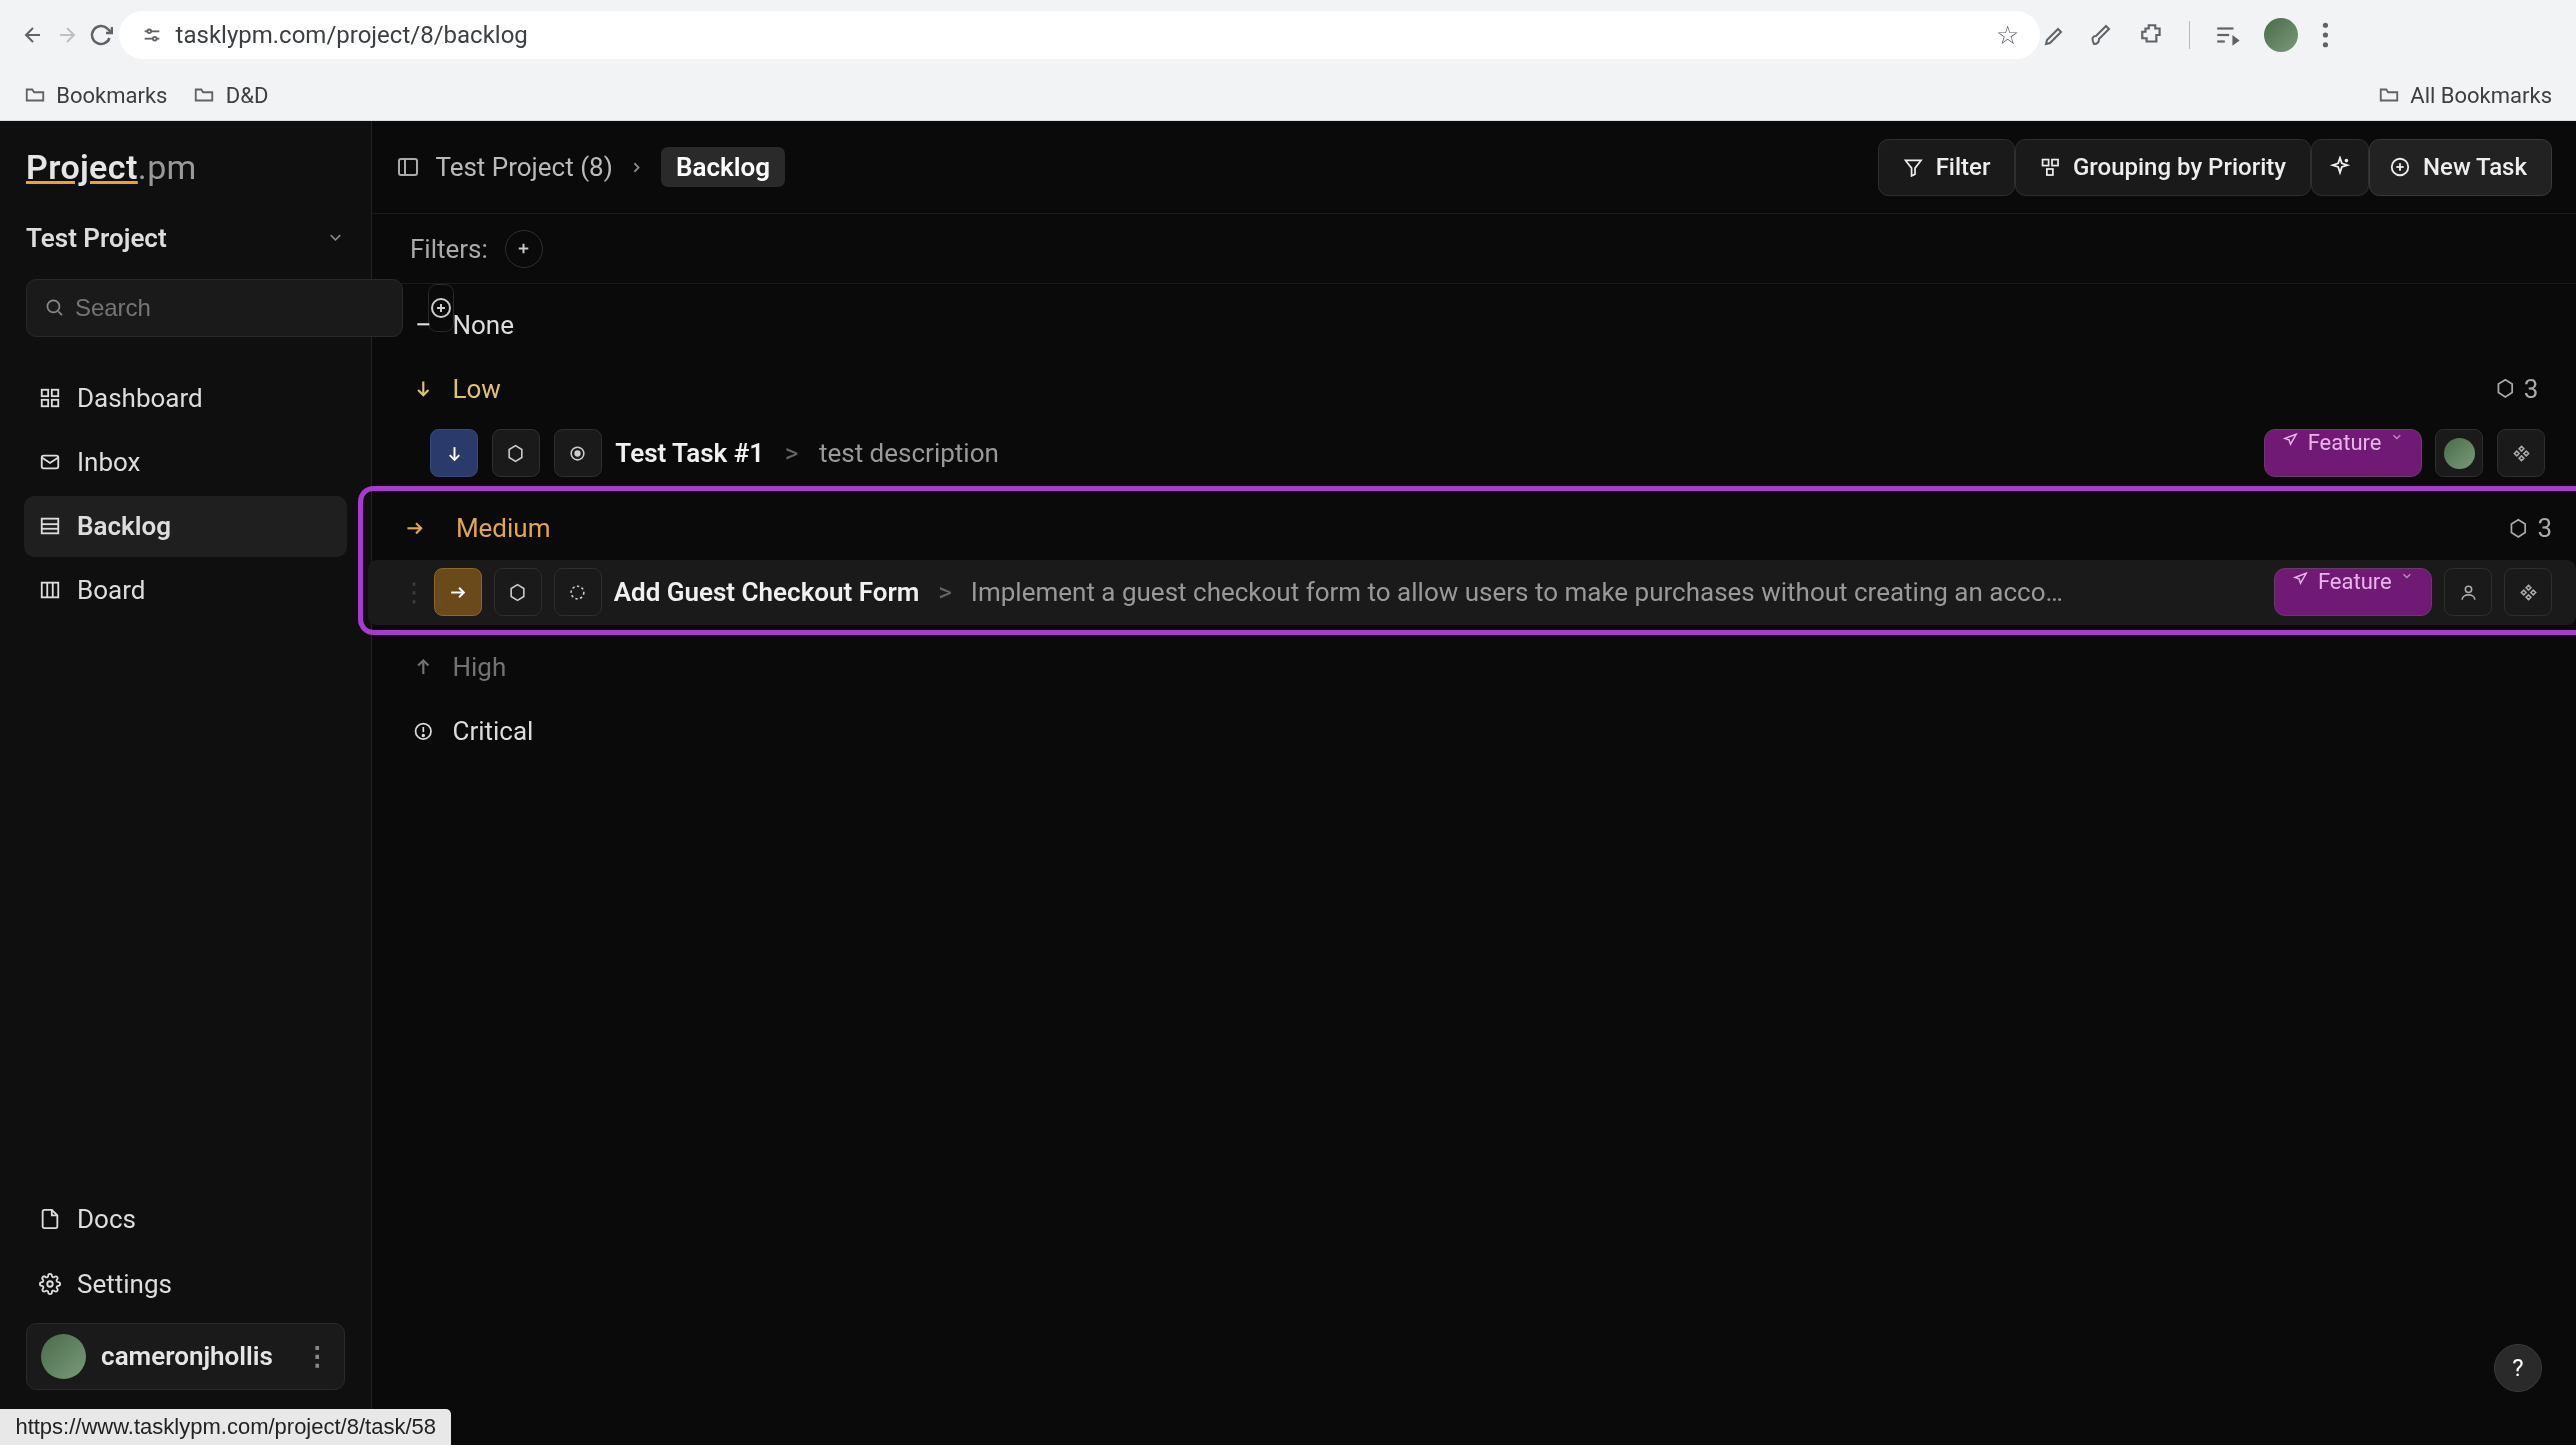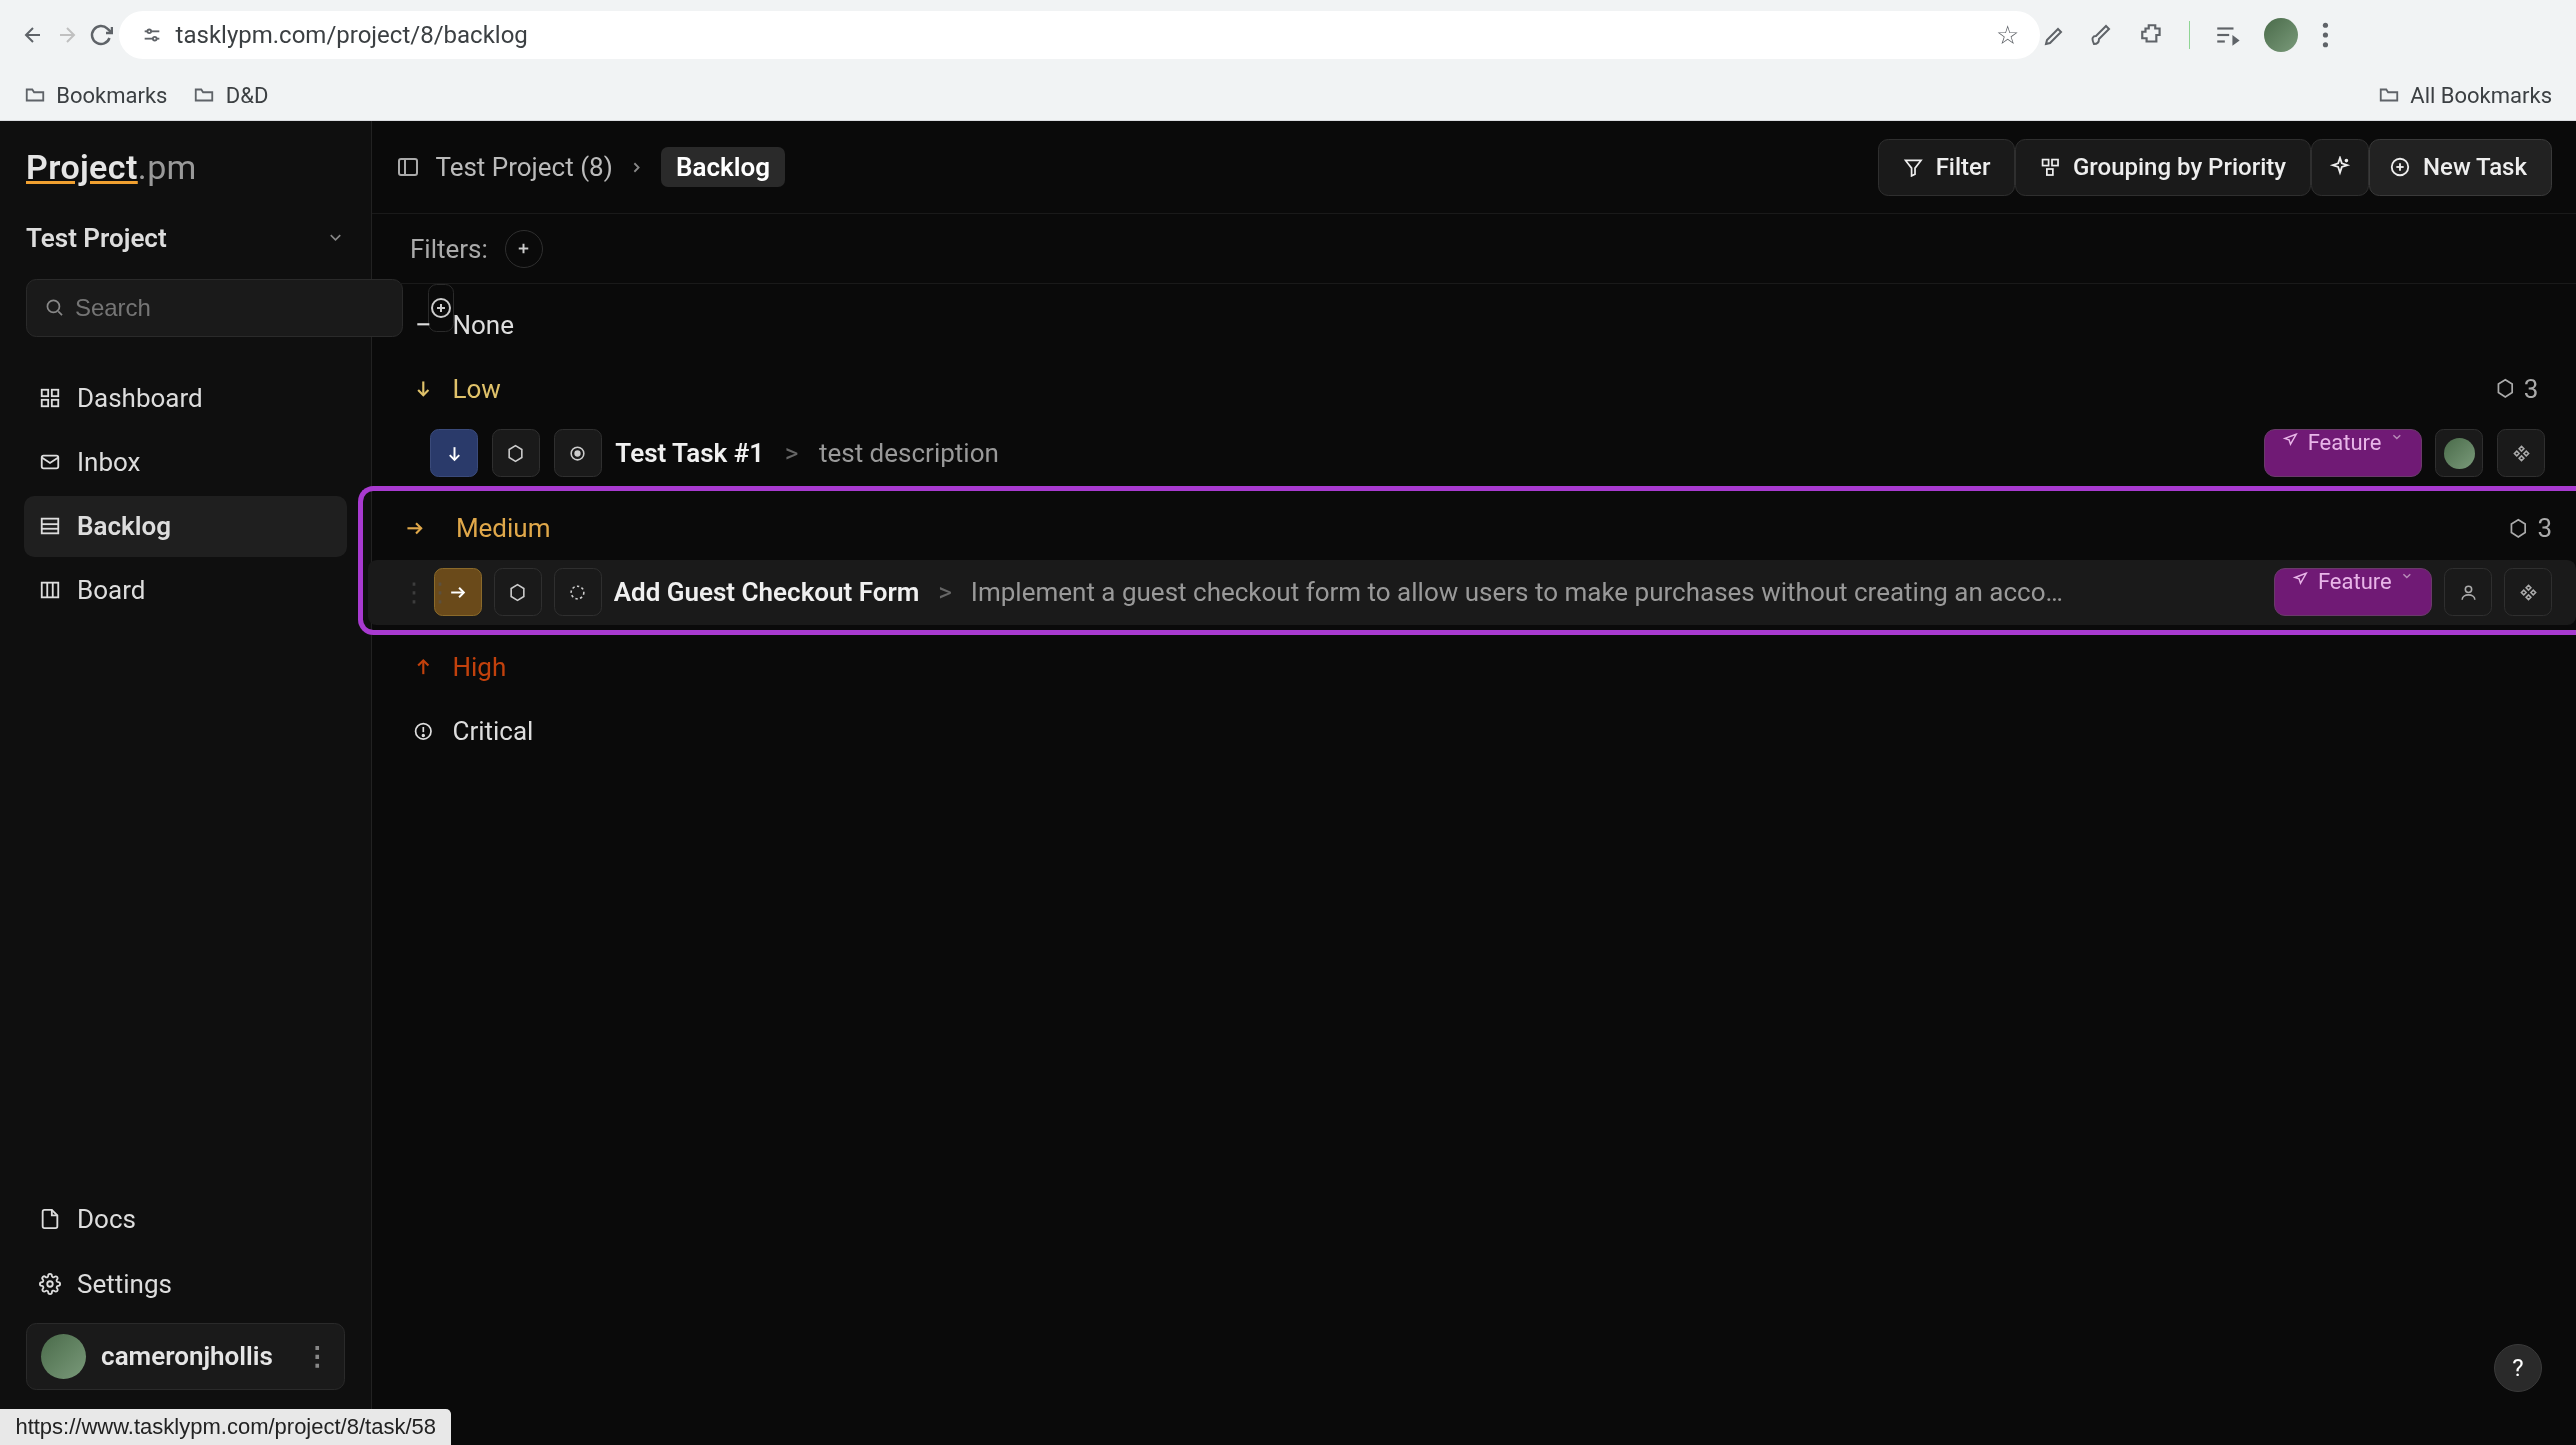--- a/index.html
+++ b/index.html
@@ -256,21 +256,21 @@
 .group-header .g-icon {
   width: 27.4px;
   margin-right: 15.4px;
   display: flex;
   align-items: center;
   justify-content: center;
 }
 .group-header.none { color: #ddd; }
 .group-header.low { color: #e0c26a; }
 .group-header.medium { color: #e0a84a; }
-.group-header.high { color: #c2410c; }
+.group-header.high { color: #737373; }
 .group-header.critical { color: #ddd; }
 .group-header .count {
   margin-left: auto;
   display: flex;
   align-items: center;
   gap: 8.6px;
   color: #aaa;
 }
 
 .task-row {

